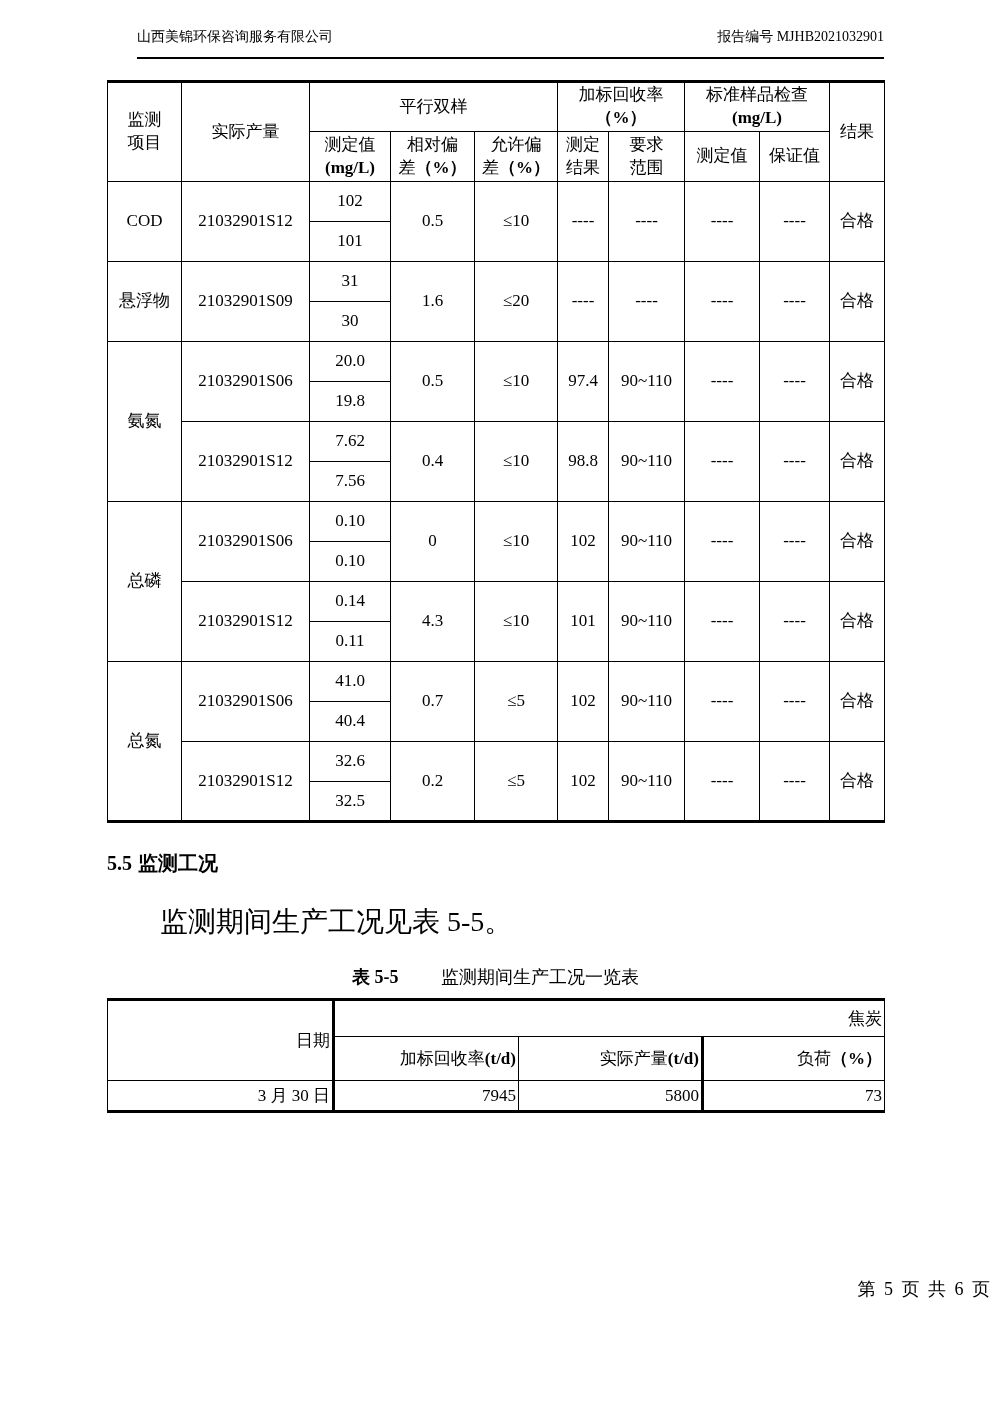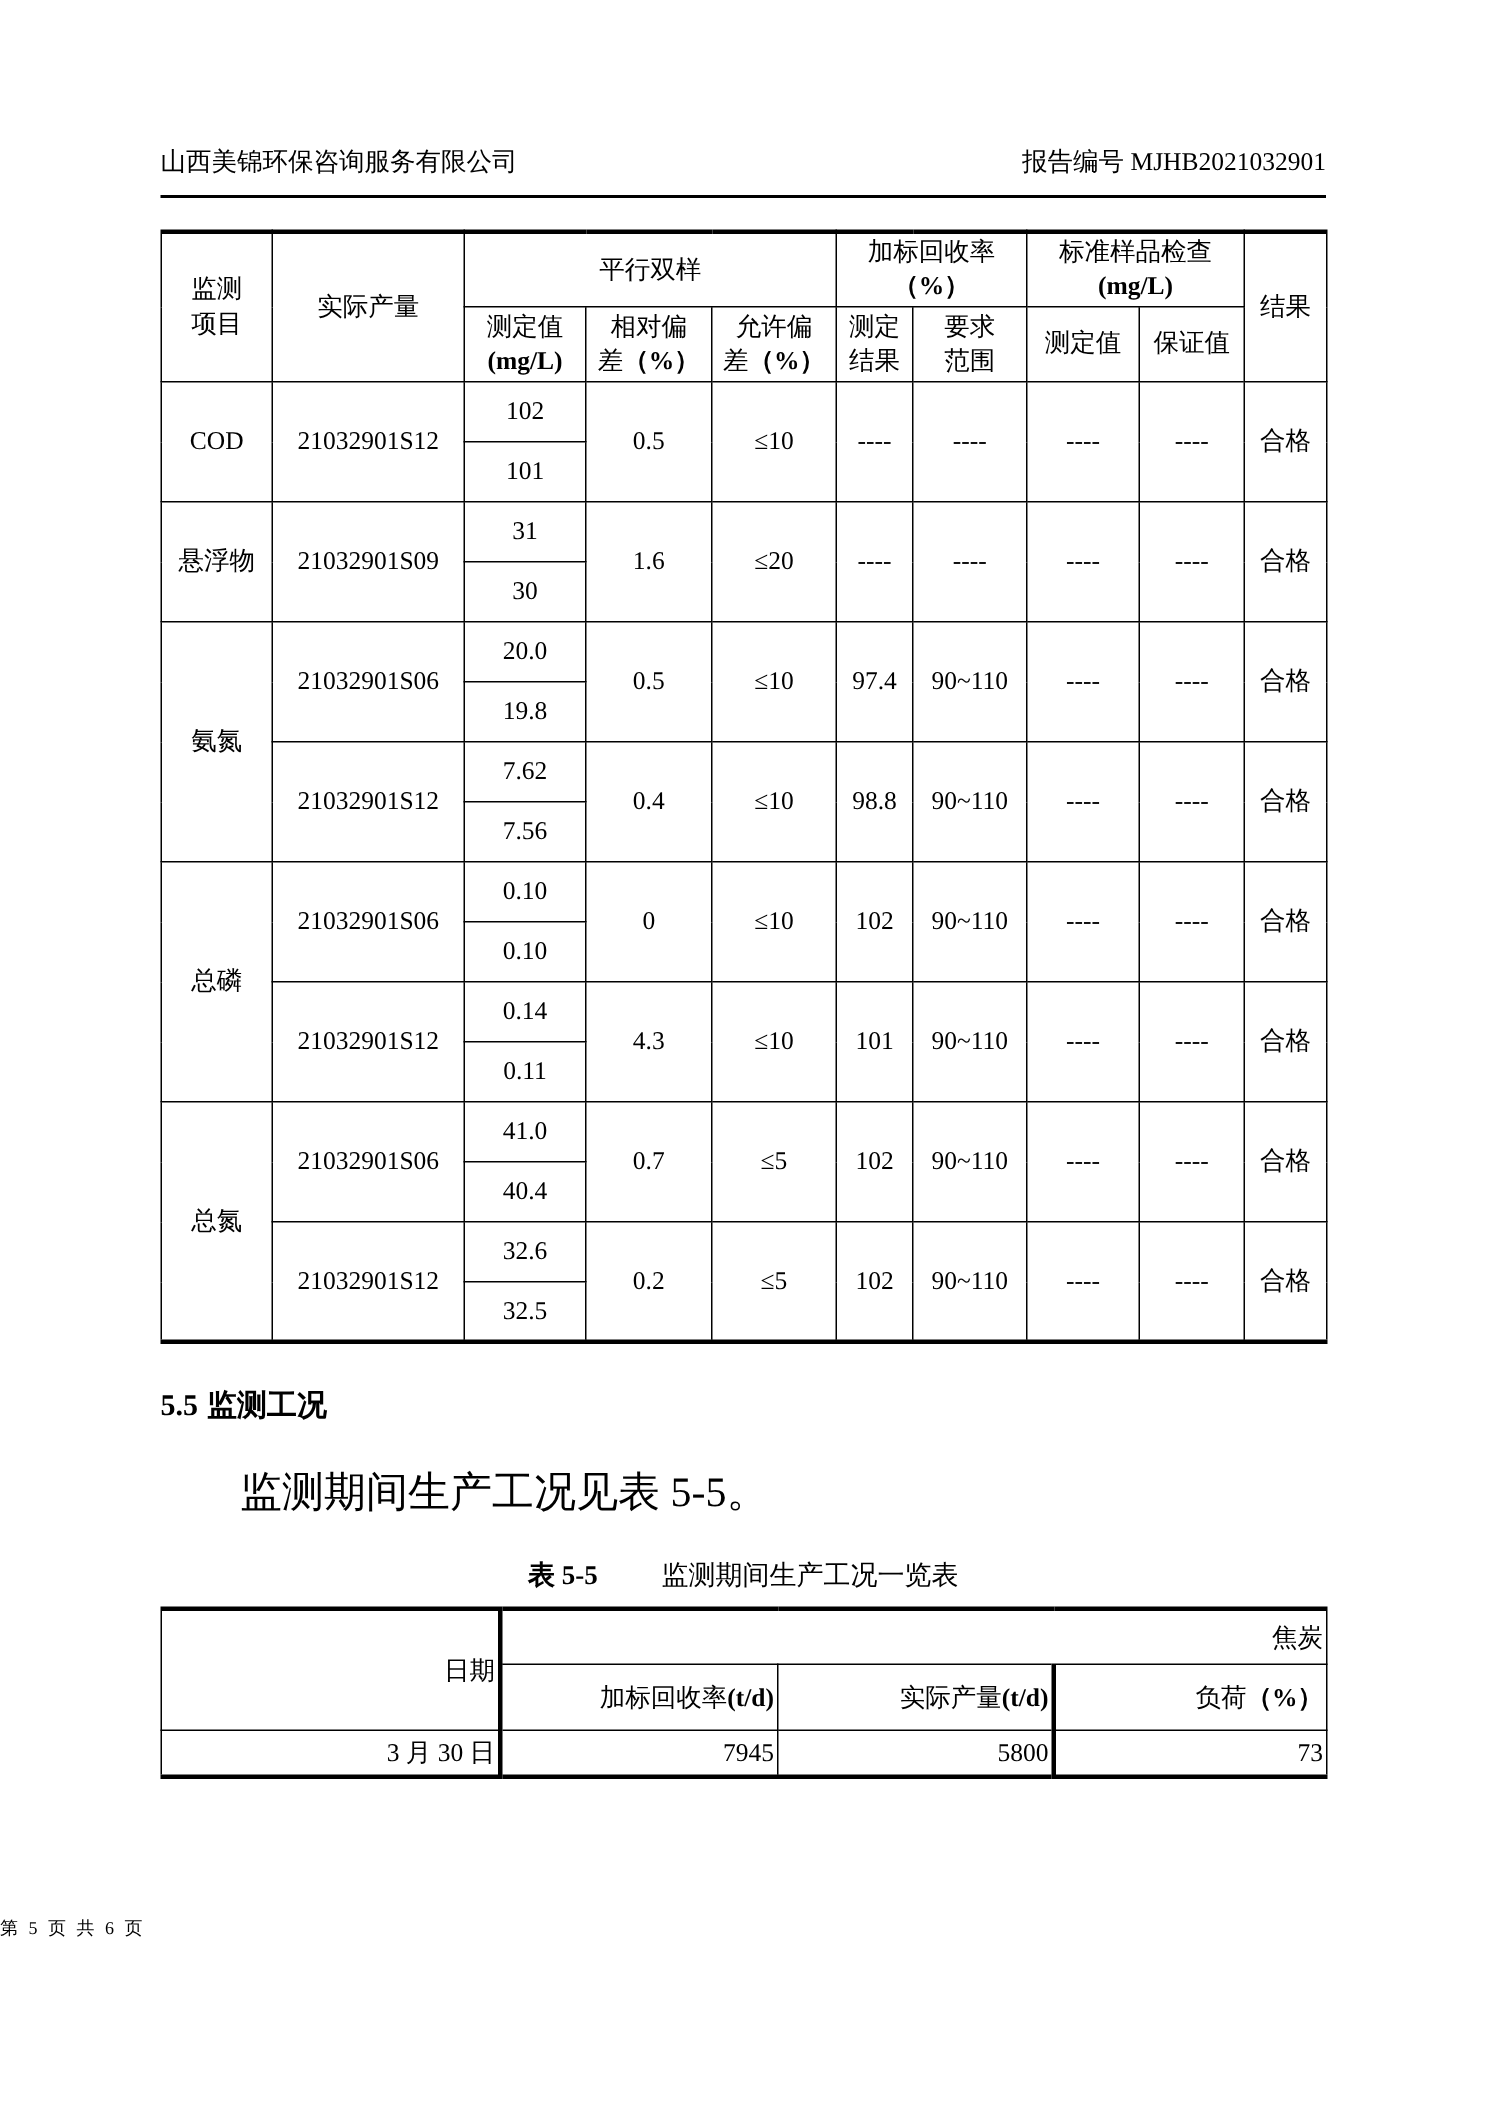--- a/index.html
+++ b/index.html
@@ -5,24 +5,25 @@
   html,body{margin:0;padding:0;}
   body{
     width:992px;height:1403px;
     background:#ffffff;color:#000;
     font-family:"Liberation Serif","DejaVu Serif",serif;
     position:relative;overflow:hidden;
   }
   .content{margin-left:107px;margin-right:108px;}
   
   .page-header{
-    padding-top:96px;padding-bottom:11px;
+    padding-top:28px;padding-bottom:11px;
     border-bottom:2px solid #000;
     display:flex;justify-content:space-between;align-items:flex-end;
-    font-size:17px;
+    font-size:14px;
+    margin-left:30px;
   }
   
   table{border-collapse:collapse;table-layout:fixed;width:777px;}
   .t1{margin-top:21px;border-top:3px solid #000;border-bottom:3px solid #000;}
   .t1 th,.t1 td{
     border:1px solid #000;text-align:center;vertical-align:middle;
     font-size:17px;line-height:1.35;font-weight:normal;padding:1px 2px;
     overflow:hidden;
   }
   .t1 thead tr{height:50px;}
@@ -42,21 +43,21 @@
     border:1px solid #000;text-align:right;vertical-align:middle;
     font-size:17px;font-weight:normal;padding:1px 2px;overflow:hidden;
   }
   .t2 .thickR{border-right:3px solid #000;}
   .t2 .r1{height:37px;}
   .t2 .r2{height:44px;}
   .t2 .r3{height:31px;}
   
   .page-footer{
     position:absolute;top:1277px;left:0;width:100%;
-    text-align:left;font-size:12px;letter-spacing:2px;font-family:Liberation Serif, serif;
+    text-align:right;font-size:18px;letter-spacing:2px;font-family:Liberation Serif, serif;
   }
 </style>
 </head>
 <body>
 
 <div class="content">
 
   <div class="page-header">
     <span>山西美锦环保咨询服务有限公司</span>
     <span>报告编号 MJHB2021032901</span>

